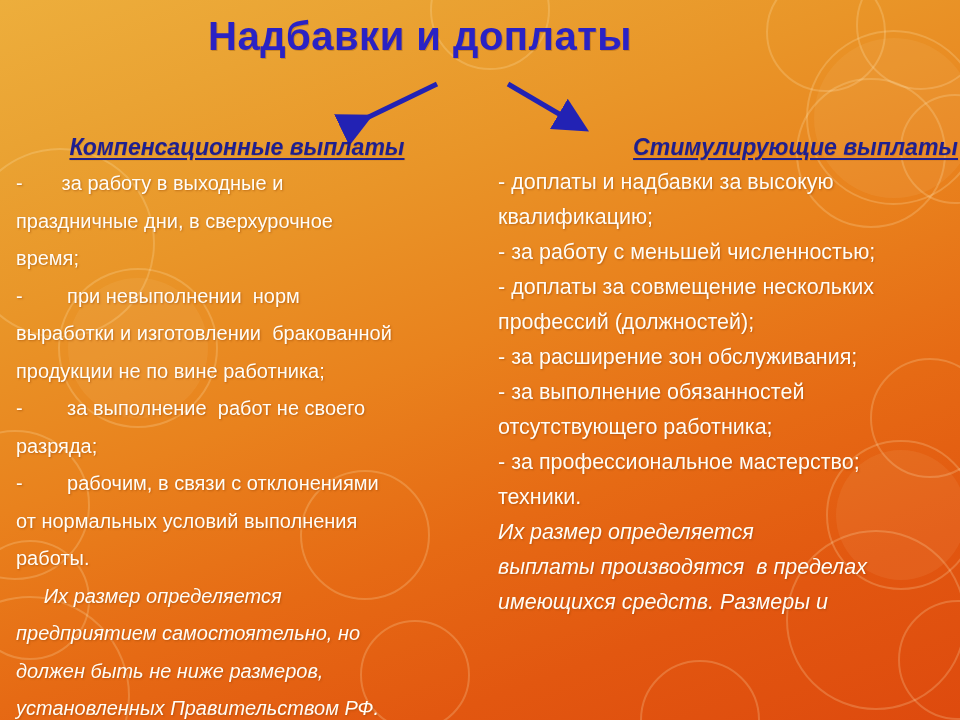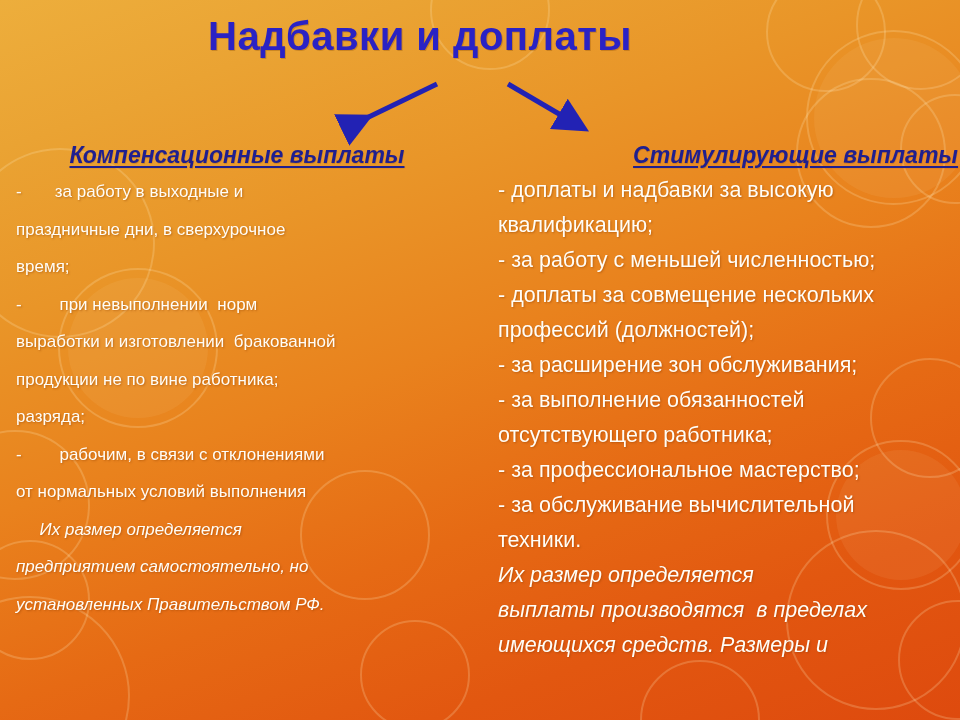--- a/index.html
+++ b/index.html
@@ -86,21 +86,21 @@
   }
 
   .col-heading {
     font-family: "Liberation Sans", sans-serif;
     font-size: 23px;
     font-weight: bold;
     font-style: italic;
     color: #1f1f8f;
     text-decoration: underline;
     text-underline-offset: 3px;
-    margin: 12px 0 4px 0;
+    margin: 4px 0 4px 0;
     text-shadow: 0.5px 0.5px 0 rgba(120, 60, 0, 0.20);
   }
   #col-left .col-heading {
     text-align: center;
     padding-right: 12px;
   }
   #col-right .col-heading {
     text-align: right;
     padding-left: 6px;
   }
@@ -112,21 +112,21 @@
   }
   .body-line {
     color: #fffdf7;
     font-family: "Liberation Sans", sans-serif;
     text-shadow: 1px 1px 2px rgba(140, 60, 0, 0.45);
     white-space: pre;
   }
 
   
   #col-left .body-line {
-    font-size: 17px;
+    font-size: 20px;
     line-height: 37.5px;
     padding-left: 8px;
   }
   #col-left .body-line.italic {
     font-style: italic;
   }
 
   
   #col-right .body-line {
     font-size: 21.5px;
@@ -184,42 +184,44 @@
 
   <div id="col-left" class="column">
     <div class="col-heading">Компенсационные выплаты</div>
     <div class="body-list">
         <div class="body-line">-       за работу в выходные и</div>
         <div class="body-line">праздничные дни, в сверхурочное</div>
         <div class="body-line">время;</div>
         <div class="body-line">-        при невыполнении  норм</div>
         <div class="body-line">выработки и изготовлении  бракованной</div>
         <div class="body-line">продукции не по вине работника;</div>
+        <div class="body-line">-        за выполнение  работ не своего</div>
         <div class="body-line">разряда;</div>
         <div class="body-line">-        рабочим, в связи с отклонениями</div>
         <div class="body-line">от нормальных условий выполнения</div>
+        <div class="body-line">работы.</div>
         <div class="body-line italic">     Их размер определяется</div>
         <div class="body-line italic">предприятием самостоятельно, но</div>
+        <div class="body-line italic">должен быть не ниже размеров,</div>
         <div class="body-line italic">установленных Правительством РФ.</div>
       </div>
   </div>
 
   <div id="col-right" class="column">
     <div class="col-heading">Стимулирующие выплаты</div>
     <div class="body-list">
         <div class="body-line">- доплаты и надбавки за высокую</div>
         <div class="body-line">квалификацию;</div>
         <div class="body-line">- за работу с меньшей численностью;</div>
         <div class="body-line">- доплаты за совмещение нескольких</div>
         <div class="body-line">профессий (должностей);</div>
         <div class="body-line">- за расширение зон обслуживания;</div>
         <div class="body-line">- за выполнение обязанностей</div>
         <div class="body-line">отсутствующего работника;</div>
         <div class="body-line">- за профессиональное мастерство;</div>
-        <div class="body-line">- за обслуживание вычислительной</div>
         <div class="body-line">техники.</div>
         <div class="body-line italic">Их размер определяется</div>
         <div class="body-line italic">выплаты производятся  в пределах</div>
         <div class="body-line italic">имеющихся средств. Размеры и</div>
       </div>
   </div>
 
 </div>
 
 </body></html>

